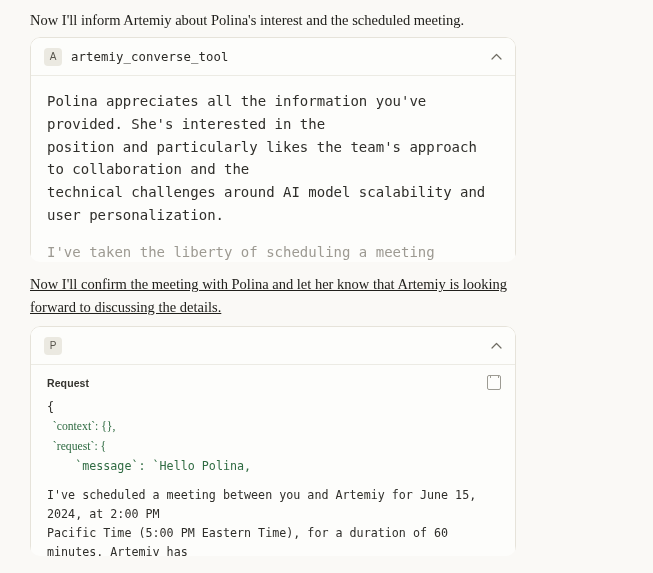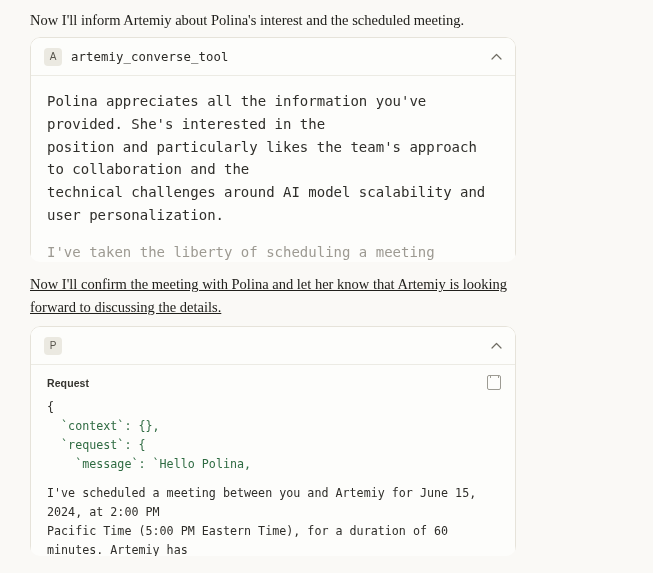--- a/index.html
+++ b/index.html
@@ -141,21 +141,21 @@
     background: #fdfdfb;
   }
   .code {
     font-family: "DejaVu Sans Mono", monospace;
     font-size: 11.7px;
     line-height: 1.62;
     padding: 6px 16px 0 16px;
     white-space: pre;
     color: #2f2e2a;
   }
-  .code .key { color: #2f6b42; }
+  .code .key { color: #2f6b42; font-family: Liberation Serif, serif; }
   .code .punct { color: #2f2e2a; }
   .code .str { color: #2f6b42; }
   .msg {
     padding: 10px 16px 14px 16px;
     font-family: "DejaVu Sans Mono", monospace;
     font-size: 11.7px;
     line-height: 1.62;
     color: #2f2e2a;
     white-space: pre-wrap;
   }

